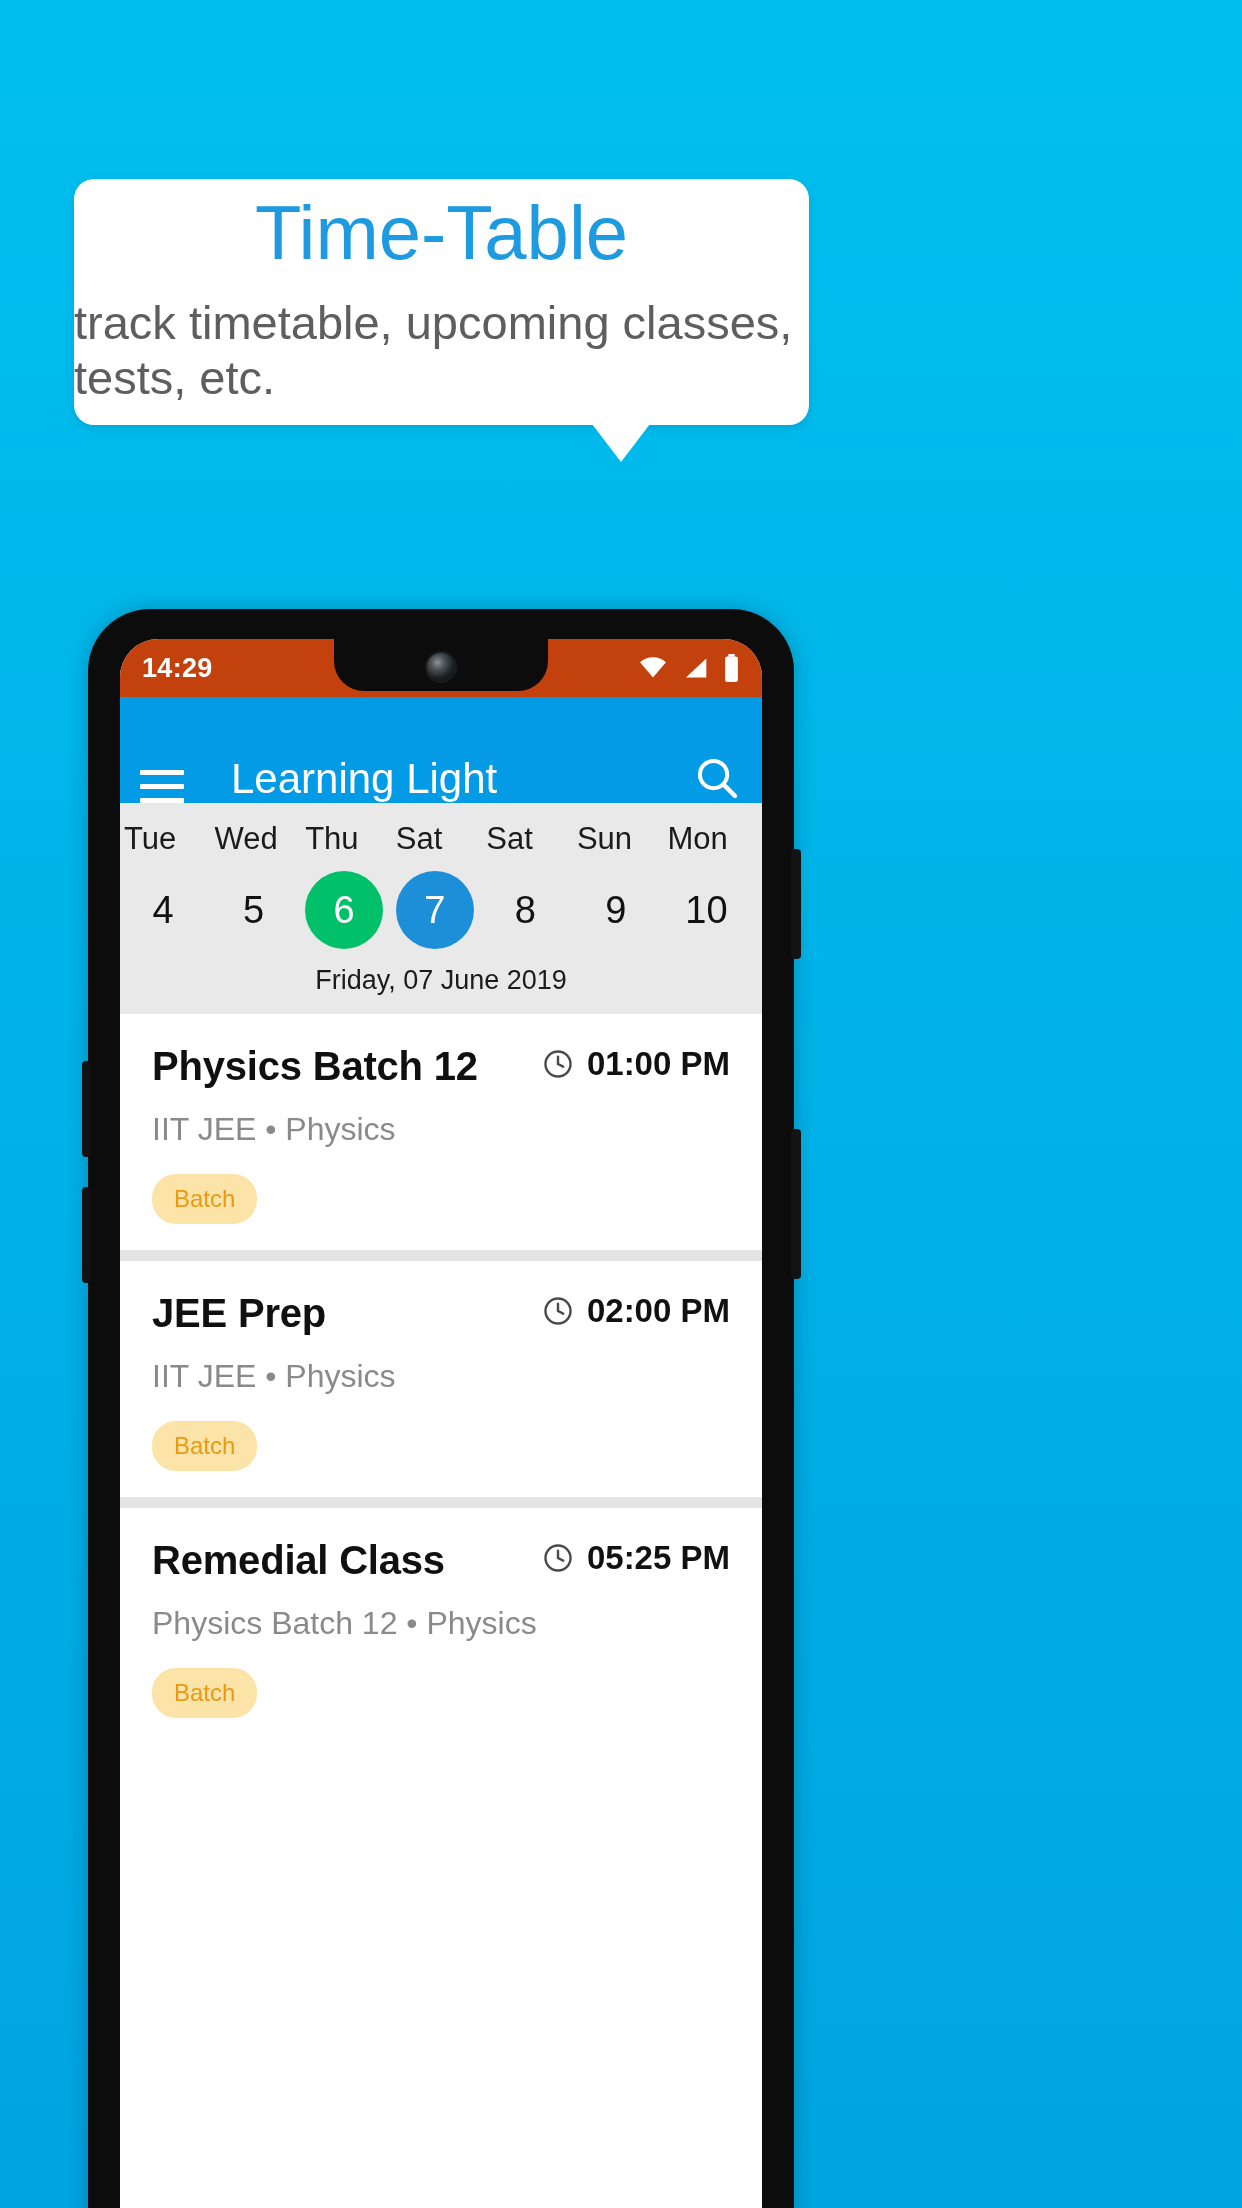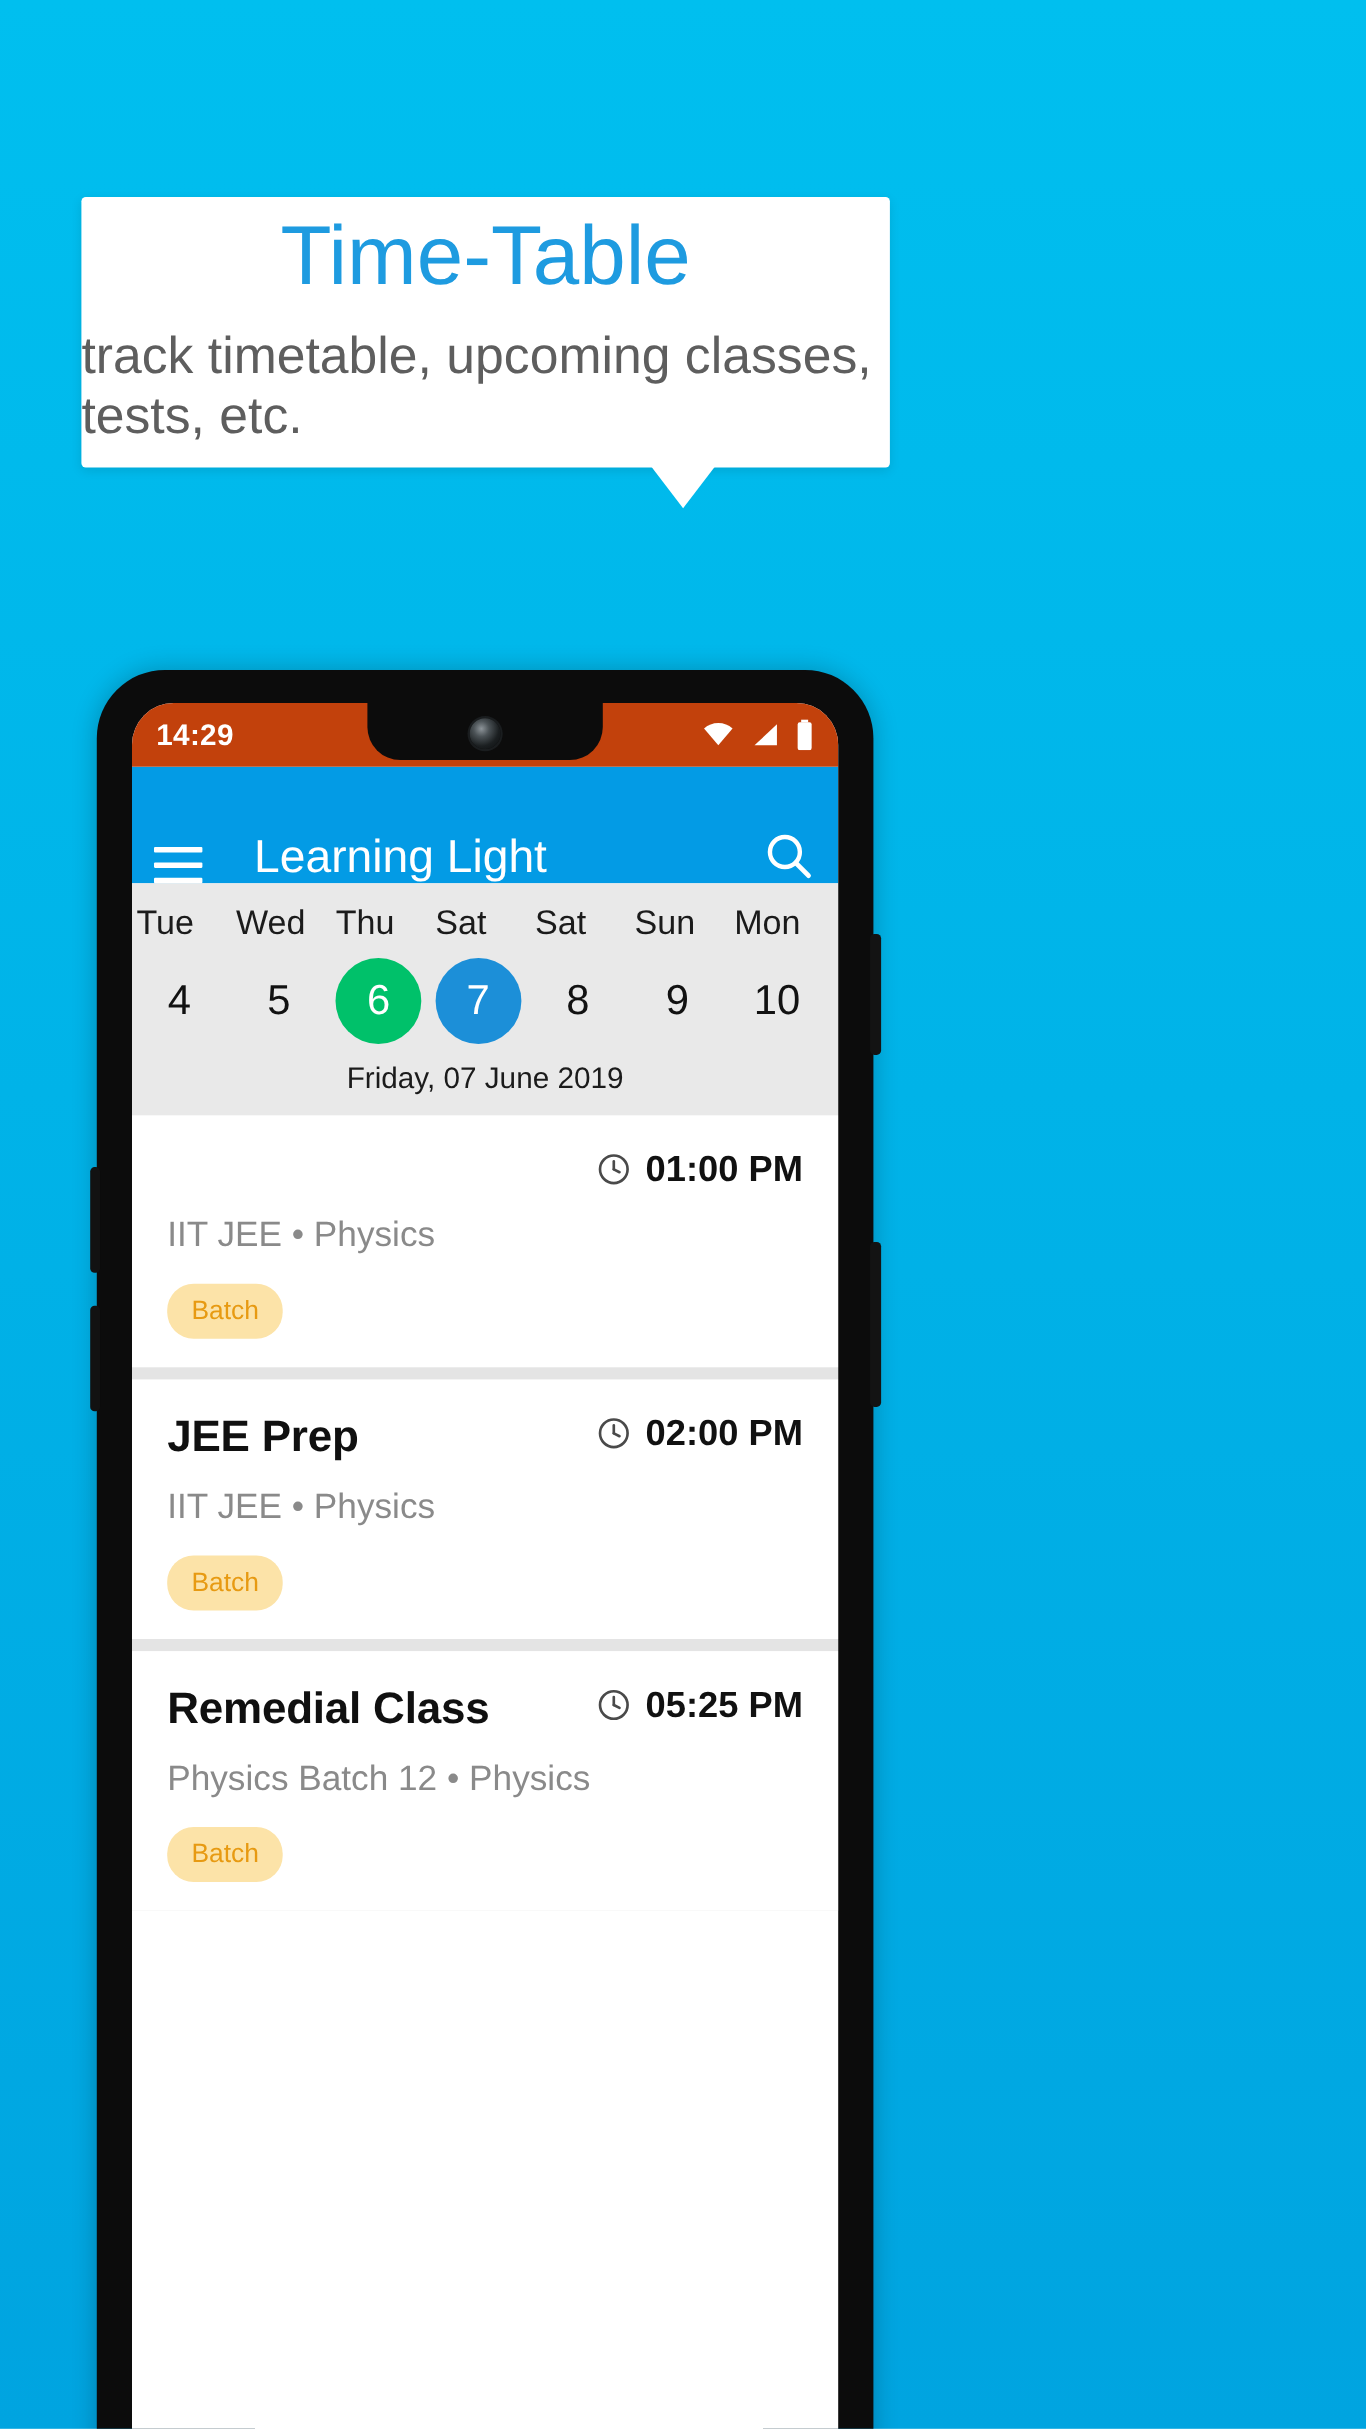--- a/index.html
+++ b/index.html
@@ -9,21 +9,21 @@
     background: linear-gradient(180deg, #00BFEF 0%, #00B3E8 45%, #00A4E0 100%);
     position:relative;
   }
 
   
   #bubble {
     position:absolute;
     left:74px; top:179px;
     width:735px; height:246px;
     background:#ffffff;
-    border-radius:4px;
+    border-radius:20px;
     box-shadow:0 3px 10px rgba(0,0,0,0.10);
     display:flex; flex-direction:column;
     align-items:center; justify-content:center;
   }
   #bubble-title {
     font-size:76px;
     font-weight:300;
     color:#1E9BE0;
     letter-spacing:0px;
     line-height:1.05;
@@ -275,20 +275,21 @@
           <div class="day-num">10</div>
         </div>
       </div>
       <div id="date-label">Friday, 07 June 2019</div>
     </div>
 
     <div id="events">
 
       <div class="card">
         <div class="card-top">
+          <div class="card-title">Physics Batch 12</div>
           <div class="card-time-wrap">
             <svg width="32" height="32" viewBox="0 0 24 24">
               <circle cx="12" cy="12" r="9.4" fill="none" stroke="#4a4a4a" stroke-width="1.8"></circle>
               <line x1="12" y1="6.6" x2="12" y2="12" stroke="#4a4a4a" stroke-width="1.8" stroke-linecap="round"></line>
               <line x1="12" y1="12" x2="15.9" y2="14" stroke="#4a4a4a" stroke-width="1.8" stroke-linecap="round"></line>
             </svg>
             <div class="card-time">01:00 PM</div>
           </div>
         </div>
         <div class="card-sub">IIT JEE • Physics</div>

